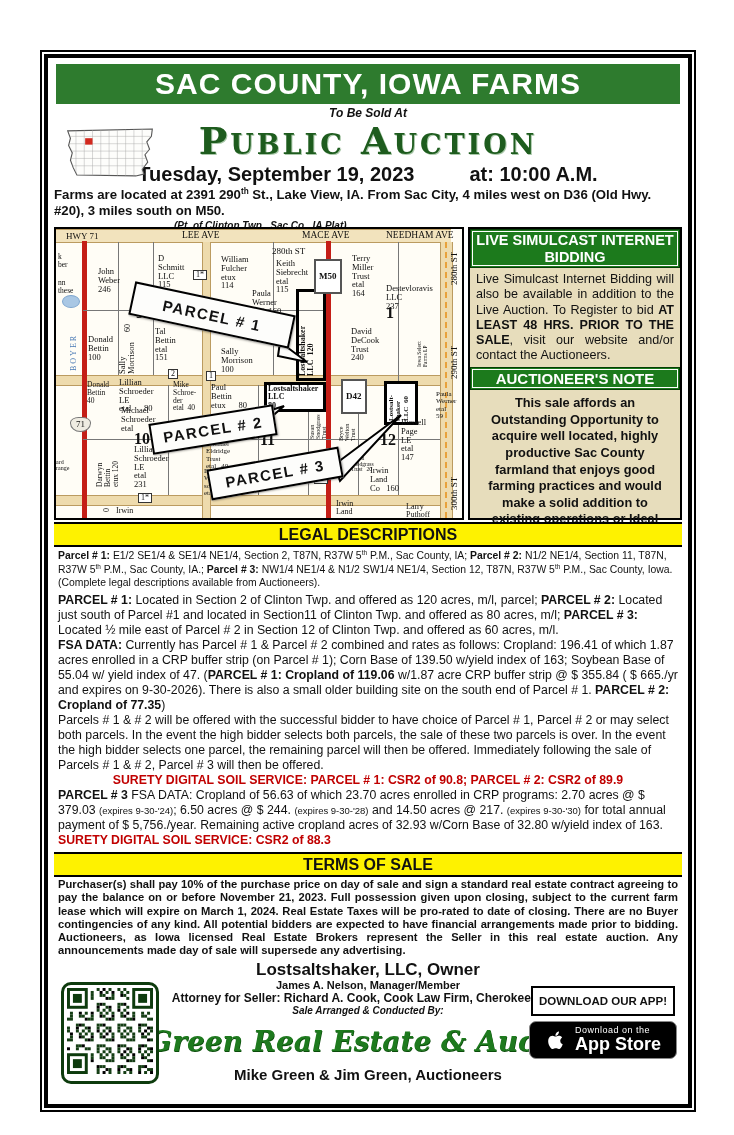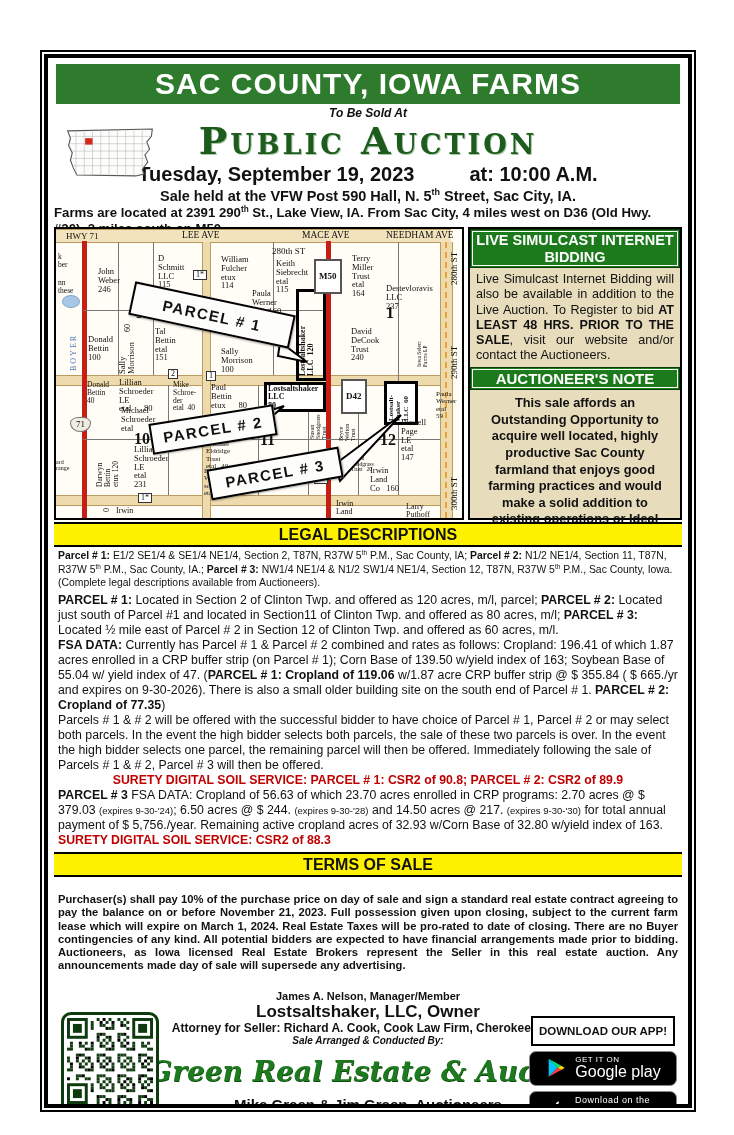--- a/index.html
+++ b/index.html
@@ -46,21 +46,21 @@
   .sb-body.just{text-align:justify;}
   .sb-note{font-weight:700;text-align:center;font-size:12.8px;line-height:1.3;padding:5px 8px;}
   .sb-sec2{flex:1;}
 
   
   .ybar{background:#fef200;border-top:2px solid #000;border-bottom:2px solid #000;text-align:center;font-weight:700;font-size:16px;height:21px;line-height:21px;margin-top:2px;flex:none;}
   .legal{font-size:10.4px;line-height:1.26;padding:2px 4px;}
   .general{font-size:12.3px;line-height:1.22;padding:2px 4px;}
   .general p{margin:0;}
   .gen-red{color:#c00000;font-weight:700;text-align:center;}
-  .terms{font-size:11.2px;line-height:1.18;font-weight:700;text-align:justify;padding:16px 4px;}
+  .terms{font-size:11.2px;line-height:1.18;font-weight:700;text-align:justify;padding:1px 4px;}
 
   
   .footer{position:relative;flex:1;min-height:0;margin-top:1px;}
   .fc{text-align:center;}
   .owner{font-weight:700;font-size:17px;line-height:1.15;}
   .manager{font-weight:700;font-size:11px;}
   .attorney{font-weight:700;font-size:12px;}
   .arranged{font-weight:700;font-style:italic;font-size:10px;}
   .logo-row{display:flex;align-items:center;justify-content:center;gap:6px;height:50px;}
   .co-name{font-family:"DejaVu Serif",serif;font-style:italic;font-weight:700;font-size:28px;color:#1e7a1e;white-space:nowrap;text-shadow:0.5px 0.5px 0 #0c4d0c;}
@@ -99,21 +99,20 @@
             <path d="M13,6 V58 M22,6 V58 M31,6 V58 M40,6 V58 M49,6 V58 M58,6 V58 M67,6 V58 M76,6 V58 M85,6 V58"></path>
             <path d="M2,14 H98 M2,22 H98 M2,30 H98 M2,38 H98 M2,46 H98"></path>
           </g>
           <rect x="23" y="16" width="8" height="7" fill="#d2291f"></rect>
         </svg>
         <div class="pub-auction">Public Auction</div>
         <div class="dateline">
           <span>Tuesday, September 19, 2023</span>
           <span>at: 10:00 A.M.</span>
         </div>
-        <div class="venue"><span>Sale held at the VFW Post 590 Hall, N. 5</span><span class="sup">th</span><span> Street, Sac City, IA.</span></div>
         <div class="loc"><span>Farms are located at 2391 290</span><span class="sup">th</span><span> St., Lake View, IA. From Sac City, 4 miles west on D36 (Old Hwy. #20), 3 miles south on M50.</span></div>
         <div class="platnote">(Pt. of Clinton Twp., Sac Co., IA Plat)</div>
       </div>
 
       <div class="maprow">
         <div class="map" id="map-canvas">
 
           <div class="road-h" style="top:0;height:12px;right:11px;background:#f2e3bd;"></div>
           <div class="road-h" style="top:146px;right:11px;"></div>
           <div class="road-h" style="top:266px;right:11px;"></div>
@@ -319,22 +318,22 @@
         <p><span class="b">FSA DATA:</span><span> Currently has Parcel # 1 &amp; Parcel # 2 combined and rates as follows: Cropland: 196.41 of which 1.87 acres enrolled in a CRP buffer strip (on Parcel # 1); Corn Base of 139.50 w/yield index of 163; Soybean Base of 55.04 w/ yield index of 47. (</span><span class="b">PARCEL # 1: Cropland of 119.06</span><span> w/1.87 acre CRP buffer strip @ $ 355.84 ( $ 665./yr and expires on 9-30-2026). There is also a small older building site on the south end of Parcel # 1. </span><span class="b">PARCEL # 2: Cropland of 77.35</span><span>)</span></p>
         <p><span>Parcels # 1 &amp; # 2 will be offered with the successful bidder to have choice of Parcel # 1, Parcel # 2 or may select both parcels. In the event the high bidder selects both parcels, the sale of these two parcels is over. In the event the high bidder selects one parcel, the remaining parcel will then be offered. Immediately following the sale of Parcels # 1 &amp; # 2, Parcel # 3 will then be offered.</span></p>
         <p class="gen-red">SURETY DIGITAL SOIL SERVICE: PARCEL # 1: CSR2 of 90.8; PARCEL # 2: CSR2 of 89.9</p>
         <p><span class="b">PARCEL # 3</span><span> FSA DATA: Cropland of 56.63 of which 23.70 acres enrolled in CRP programs: 2.70 acres @ $ 379.03 </span><span class="sm">(expires 9-30-'24)</span><span>; 6.50 acres @ $ 244. </span><span class="sm">(expires 9-30-'28)</span><span> and 14.50 acres @ 217. </span><span class="sm">(expires 9-30-'30)</span><span> for total annual payment of $ 5,756./year. Remaining active cropland acres of 32.93 w/Corn Base of 32.80 w/yield index of 163.      </span><span class="b red">SURETY DIGITAL SOIL SERVICE: CSR2 of 88.3</span></p>
       </div>
 
       <div class="ybar">TERMS OF SALE</div>
       <div class="terms">Purchaser(s) shall pay 10% of the purchase price on day of sale and sign a standard real estate contract agreeing to pay the balance on or before November 21, 2023. Full possession given upon closing, subject to the current farm lease which will expire on March 1, 2024. Real Estate Taxes will be pro-rated to date of closing. There are no Buyer contingencies of any kind. All potential bidders are expected to have financial arrangements made prior to bidding. Auctioneers, as Iowa licensed Real Estate Brokers represent the Seller in this real estate auction. Any announcements made day of sale will supersede any advertising.</div>
 
       <div class="footer">
+        <div class="fc owner">Lostsaltshaker, LLC, Owner</div>
         <div class="fc manager">James A. Nelson, Manager/Member</div>
-        <div class="fc owner">Lostsaltshaker, LLC, Owner</div>
         <div class="fc attorney">Attorney for Seller: Richard A. Cook, Cook Law Firm, Cherokee, Iowa</div>
         <div class="fc arranged">Sale Arranged &amp; Conducted By:</div>
         <div class="logo-row">
           <svg width="64" height="48" viewBox="0 0 72 58">
             <path d="M4,32 L36,7 L66,30" stroke="#151515" stroke-width="7" fill="none" stroke-linecap="square"></path>
             <rect x="44" y="4" width="9" height="14" fill="#151515"></rect>
             <path d="M8,56 C20,34 46,30 66,42 L66,56 Z" fill="#1e7a1e"></path>
             <path d="M12,54 C24,38 44,34 62,44" stroke="#fff" stroke-width="2" fill="none"></path>
             <path d="M18,56 C28,43 46,39 62,49" stroke="#fff" stroke-width="2" fill="none"></path>
           </svg>
@@ -593,32 +592,20 @@
                 <rect x="1" y="23" width="5" height="5" fill="#fff"></rect>
                 <rect x="2" y="24" width="3" height="3" fill="#0d3b0d"></rect>
               </svg>
           </div>
           
         </div>
 
         <div class="apps">
           <div class="dl-box">DOWNLOAD OUR APP!</div>
           <div class="badge">
-            <svg width="22" height="22" viewBox="0 0 24 24">
-              <polygon points="4,2 13.6,11.8 4,21.6" fill="#00c3ff"></polygon>
-              <polygon points="4,2 17.8,9.5 13.6,11.8" fill="#00e673"></polygon>
-              <polygon points="17.8,9.5 21.5,11.8 17.8,14.1 13.6,11.8" fill="#ffd500"></polygon>
-              <polygon points="4,21.6 17.8,14.1 13.6,11.8" fill="#ff3a44"></polygon>
-            </svg>
-            <span class="txt">
-              <span class="tag">GET IT ON</span>
-              <span class="nm">Google play</span>
-            </span>
-          </div>
-          <div class="badge">
             <svg width="22" height="26" viewBox="0 0 24 24">
               <path fill="#fff" d="M16.6 12.9c0-2.4 2-3.6 2.1-3.7-1.1-1.7-2.9-1.9-3.5-1.9-1.5-.2-2.9.9-3.7.9-.8 0-1.9-.9-3.2-.9-1.6 0-3.2 1-4 2.4-1.7 3-.4 7.4 1.2 9.8.8 1.2 1.8 2.5 3.1 2.4 1.2 0 1.7-.8 3.2-.8s1.9.8 3.2.8c1.3 0 2.2-1.2 3-2.4.9-1.4 1.3-2.7 1.3-2.8-.1 0-2.7-1-2.7-3.8zM14.2 5.9c.7-.8 1.1-2 1-3.1-1 0-2.1.7-2.8 1.5-.6.7-1.2 1.9-1 3 1.1.1 2.2-.6 2.8-1.4z"></path>
             </svg>
             <span class="txt">
               <span class="tag" style="font-size:9px;">Download on the</span>
               <span class="nm2">App Store</span>
             </span>
           </div>
         </div>
       </div>

